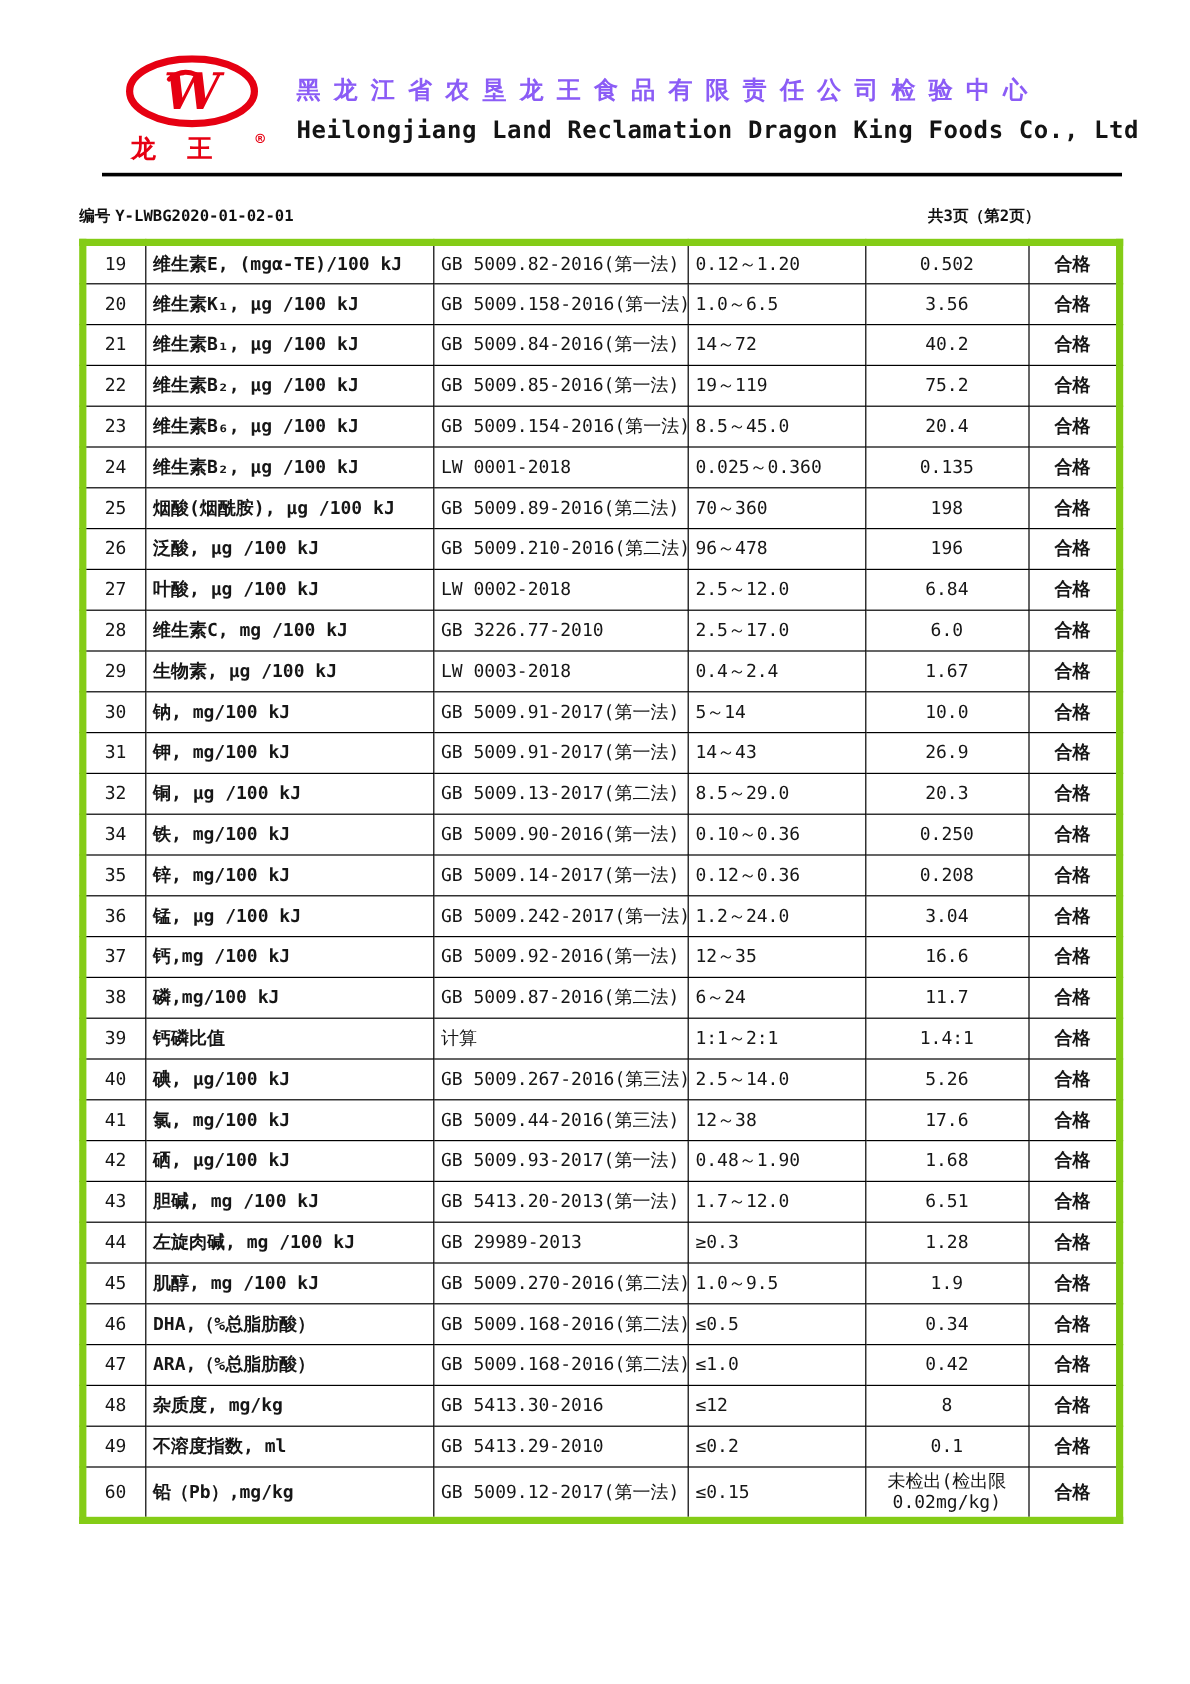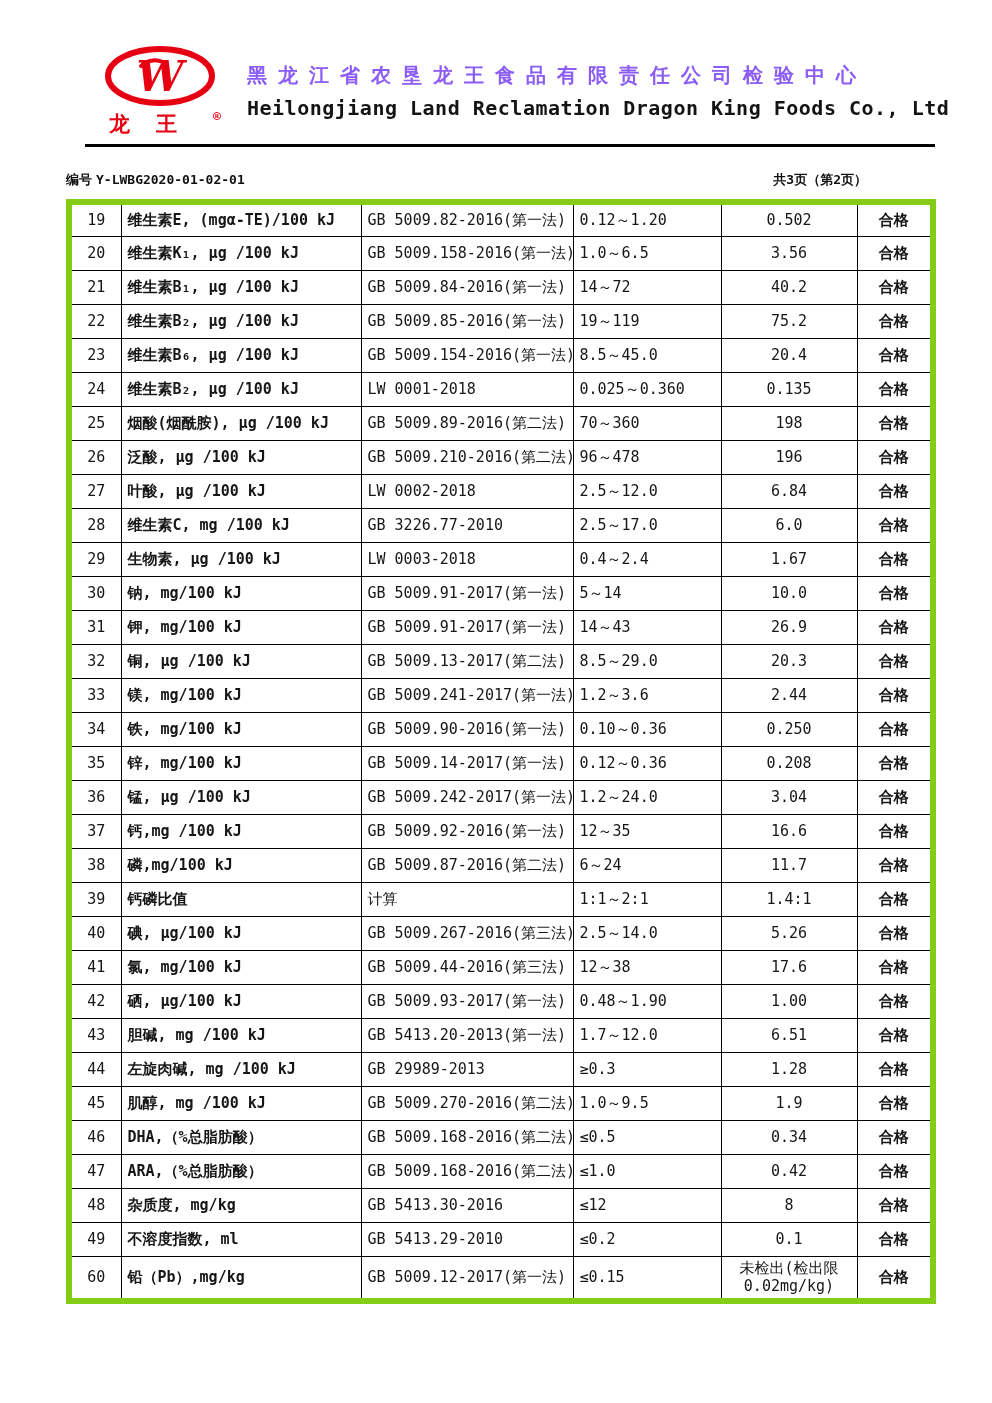--- a/index.html
+++ b/index.html
@@ -265,28 +265,20 @@
     </tr>
         <tr>
       <td class="c-no">32</td>
       <td class="c-item">铜, μg /100 kJ</td>
       <td class="c-method">GB 5009.13-2017(第二法)</td>
       <td class="c-range">8.5～29.0</td>
       <td class="c-result">20.3</td>
       <td class="c-verdict">合格</td>
     </tr>
         <tr>
-      <td class="c-no">33</td>
-      <td class="c-item">镁, mg/100 kJ</td>
-      <td class="c-method">GB 5009.241-2017(第一法)</td>
-      <td class="c-range">1.2～3.6</td>
-      <td class="c-result">2.44</td>
-      <td class="c-verdict">合格</td>
-    </tr>
-        <tr>
       <td class="c-no">34</td>
       <td class="c-item">铁, mg/100 kJ</td>
       <td class="c-method">GB 5009.90-2016(第一法)</td>
       <td class="c-range">0.10～0.36</td>
       <td class="c-result">0.250</td>
       <td class="c-verdict">合格</td>
     </tr>
         <tr>
       <td class="c-no">35</td>
       <td class="c-item">锌, mg/100 kJ</td>
@@ -341,21 +333,21 @@
       <td class="c-method">GB 5009.44-2016(第三法)</td>
       <td class="c-range">12～38</td>
       <td class="c-result">17.6</td>
       <td class="c-verdict">合格</td>
     </tr>
         <tr>
       <td class="c-no">42</td>
       <td class="c-item">硒, μg/100 kJ</td>
       <td class="c-method">GB 5009.93-2017(第一法)</td>
       <td class="c-range">0.48～1.90</td>
-      <td class="c-result">1.00</td>
+      <td class="c-result">1.68</td>
       <td class="c-verdict">合格</td>
     </tr>
         <tr>
       <td class="c-no">43</td>
       <td class="c-item">胆碱, mg /100 kJ</td>
       <td class="c-method">GB 5413.20-2013(第一法)</td>
       <td class="c-range">1.7～12.0</td>
       <td class="c-result">6.51</td>
       <td class="c-verdict">合格</td>
     </tr>

